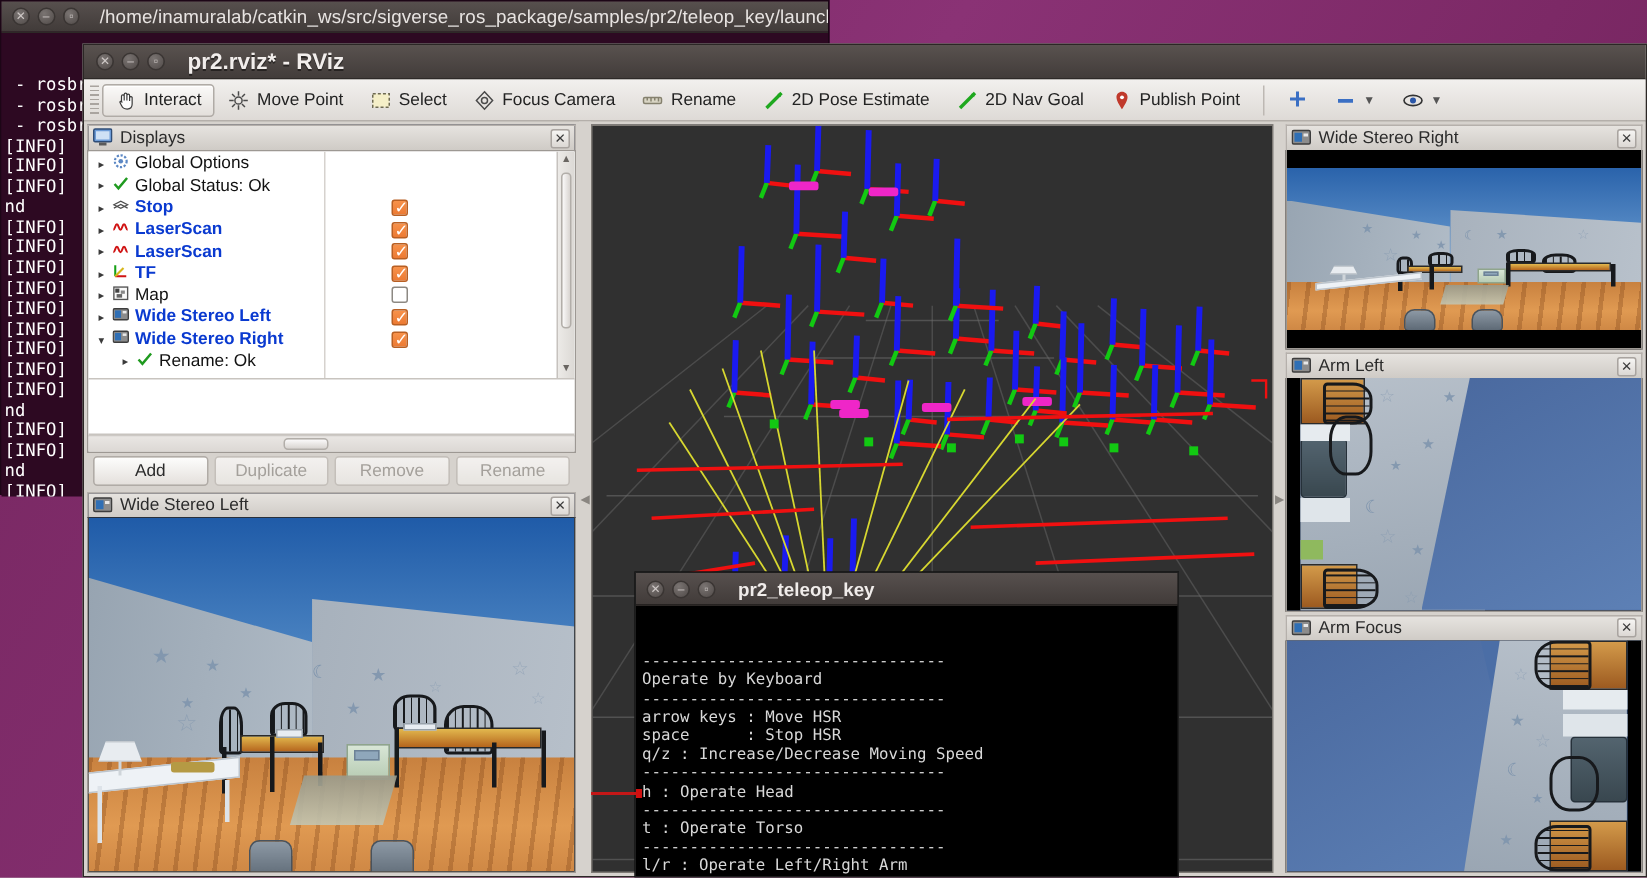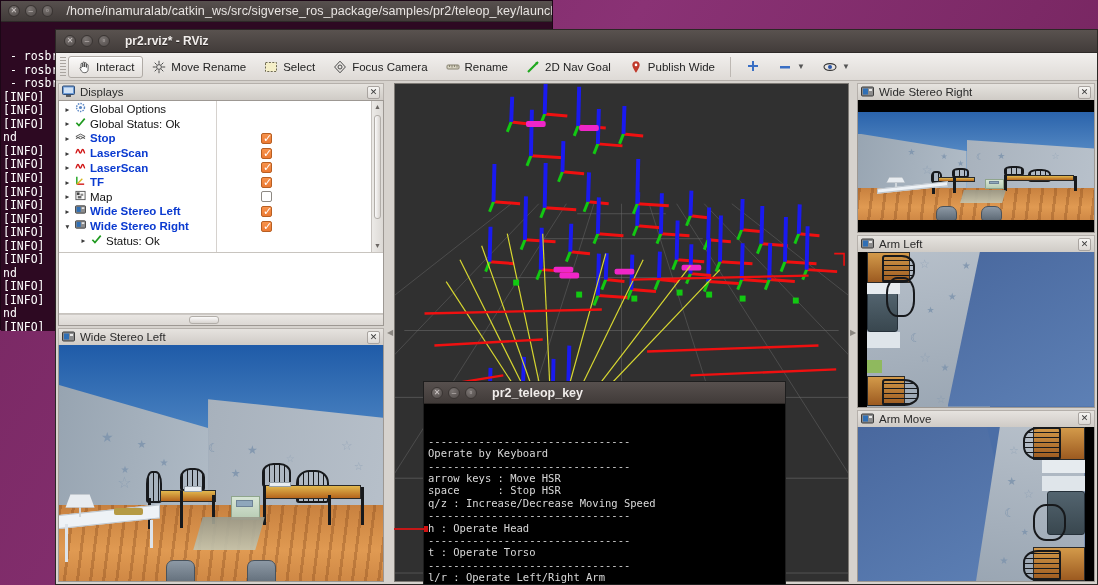--- a/index.html
+++ b/index.html
@@ -53,21 +53,21 @@
     border:1px solid #2b2725;
     display:flex; flex-direction:column;
   }
   #rviz .titlebar{
     height:23px; flex:0 0 23px;
     background:linear-gradient(#59524f,#423c3a);
     display:flex; align-items:center; padding-left:8px; gap:5px;
     border-bottom:1px solid #2e2a28;
   }
   #rviz .title-text{
-    margin-left:10px; color:#f2eeec; font-size:12px; font-weight:bold;
+    margin-left:10px; color:#f2eeec; font-size:15px; font-weight:bold;
     text-shadow:0 1px 0 rgba(0,0,0,.45);
   }
   
   #toolbar{
     flex:0 0 28px; height:28px;
     background:linear-gradient(#f2f0ee,#dedad6);
     border-bottom:1px solid #b4afaa;
     display:flex; align-items:center; padding:0 4px; gap:0px;
     position:relative;
   }
@@ -257,21 +257,21 @@
             </svg></span>
           <span>Interact</span>
         </div>
         <div class="tbtn">
           <span class="ico"><svg width="14" height="14" viewBox="0 0 14 14">
               <g stroke="#4a4a4a" stroke-width="1" fill="none">
                 <circle cx="7" cy="7" r="2.4"></circle>
                 <path d="M7 .8v3M7 10.2v3M.8 7h3M10.2 7h3M2.7 2.7l2 2M9.3 9.3l2 2M11.3 2.7l-2 2M4.7 9.3l-2 2"></path>
               </g>
             </svg></span>
-          <span>Move Rename</span>
+          <span>Move Point</span>
         </div>
         <div class="tbtn">
           <span class="ico"><svg width="14" height="14" viewBox="0 0 14 14">
               <rect x="1.5" y="2.5" width="11" height="9" fill="#f5efc8" stroke="#6e6a52" stroke-dasharray="2 1.4"></rect>
             </svg></span>
           <span>Select</span>
         </div>
         <div class="tbtn">
           <span class="ico"><svg width="14" height="14" viewBox="0 0 14 14">
               <g stroke="#4a4a4a" fill="none" stroke-width="1">
@@ -286,28 +286,35 @@
               <rect x="1" y="5" width="12" height="4" rx="1" fill="#d9d5c4" stroke="#85816e"></rect>
               <path d="M3.5 5v2M6 5v2.6M8.5 5v2M11 5v2.6" stroke="#85816e"></path>
             </svg></span>
           <span>Rename</span>
         </div>
         <div class="tbtn">
           <span class="ico"><svg width="14" height="14" viewBox="0 0 14 14">
               <path d="M2 12 12 2" stroke="#1fa81f" stroke-width="2.2"></path>
               <path d="M12 2 9.2 2.6 11.4 4.8z" fill="#1fa81f"></path>
             </svg></span>
+          <span>2D Pose Estimate</span>
+        </div>
+        <div class="tbtn">
+          <span class="ico"><svg width="14" height="14" viewBox="0 0 14 14">
+              <path d="M2 12 12 2" stroke="#1fa81f" stroke-width="2.2"></path>
+              <path d="M12 2 9.2 2.6 11.4 4.8z" fill="#1fa81f"></path>
+            </svg></span>
           <span>2D Nav Goal</span>
         </div>
         <div class="tbtn">
           <span class="ico"><svg width="14" height="14" viewBox="0 0 14 14">
               <path d="M7 1.2c-2.1 0-3.7 1.6-3.7 3.6C3.3 7.6 7 12.8 7 12.8s3.7-5.2 3.7-8c0-2-1.6-3.6-3.7-3.6z" fill="#c0392b"></path>
               <circle cx="7" cy="4.9" r="1.3" fill="#fff"></circle>
             </svg></span>
-          <span>Publish Wide</span>
+          <span>Publish Point</span>
         </div>
       </div>
     <div class="tsep"></div>
     <div class="tbtn">
       <span class="ico">
         <svg width="14" height="14" viewBox="0 0 14 14">
             <path d="M6 1h2v4h4v2H8v4H6V7H2V5h4z" fill="#3a6fc4"></path>
           </svg>
       </span>
     </div>
@@ -423,21 +430,21 @@
                       <rect x="1.8" y="3.2" width="4.4" height="5.4" fill="#2f6fb5"></rect>
                       <rect x="7.4" y="3.6" width="2.8" height="1.8" fill="#e9e9e9"></rect>
                     </svg></span>
                   <span class="tlabel blue">Wide Stereo Right</span>
                 </div>
                 <div class="trow" style="padding-left: 20px;">
                   <span class="arrow">▸</span>
                   <span class="ico" style="width: 12px; flex: 0 0 12px;"><svg width="11" height="11" viewBox="0 0 12 12">
                       <path d="M1.5 6.2 4.3 9.3 10.6 1.8" fill="none" stroke="#1f9a1f" stroke-width="1.8"></path>
                     </svg></span>
-                  <span class="tlabel">Status: Ok</span>
+                  <span class="tlabel">Rename: Ok</span>
                 </div>
               </div>
             <div class="valcol">
               <div id="tree-checks">
                   <div class="chkrow"></div>
                   <div class="chkrow"></div>
                   <div class="chkrow">
                     <span class="chk on"></span>
                   </div>
                   <div class="chkrow">
@@ -465,20 +472,26 @@
                 <div class="thumb"></div>
                 <div class="ar" style="bottom:0">▼</div>
               </div>
             </div>
           </div>
           <div id="props"></div>
           <div id="hsb">
             <div class="hthumb"></div>
           </div>
         </div>
+        <div id="btnrow">
+            <div class="pbtn">Add</div>
+            <div class="pbtn dis">Duplicate</div>
+            <div class="pbtn dis">Remove</div>
+            <div class="pbtn dis">Rename</div>
+          </div>
       </div>
 
       <div id="wsl" class="dock campanel">
         <div class="dockhdr">
           <span class="ico">
             <svg width="13" height="13" viewBox="0 0 13 13">
                 <rect x="0.5" y="2" width="12" height="9" rx="1" fill="#8c8c8c" stroke="#3d3d3d"></rect>
                 <rect x="2" y="3.5" width="5" height="6" fill="#2f6fb5"></rect>
                 <rect x="8" y="4" width="3" height="2" fill="#e8e8e8"></rect>
               </svg>
@@ -839,21 +852,21 @@
 
       <div class="campanel" style="flex:1;">
         <div class="dockhdr">
           <span class="ico">
             <svg width="13" height="13" viewBox="0 0 13 13">
                 <rect x="0.5" y="2" width="12" height="9" rx="1" fill="#8c8c8c" stroke="#3d3d3d"></rect>
                 <rect x="2" y="3.5" width="5" height="6" fill="#2f6fb5"></rect>
                 <rect x="8" y="4" width="3" height="2" fill="#e8e8e8"></rect>
               </svg>
           </span>
-          <span>Arm Move</span>
+          <span>Arm Focus</span>
           <span class="x">✕</span>
         </div>
         <div class="imgwrap">
           <div class="armwall">
             <div class="skyWedge" style="left:0;top:0;width:70%;height:100%;clip-path:polygon(0 0,78% 0,100% 100%,0 100%);"></div>
             <div class="wall" style="right:4%;top:0;width:46%;height:100%;clip-path:polygon(22% 0,100% 0,100% 100%,0 100%);background:linear-gradient(190deg,#b7c0ca,#9aa6b3);"></div>
             <div class="blackbar" style="right:0;top:0;width:4%;height:100%;"></div>
             <span class="star" style="left:64%;top:12%;font-size:11px;opacity:.5;">☆</span>
             <span class="star" style="left:63%;top:32%;font-size:11px;">★</span>
             <span class="star" style="left:70%;top:40%;font-size:12px;opacity:.5;">☆</span>

